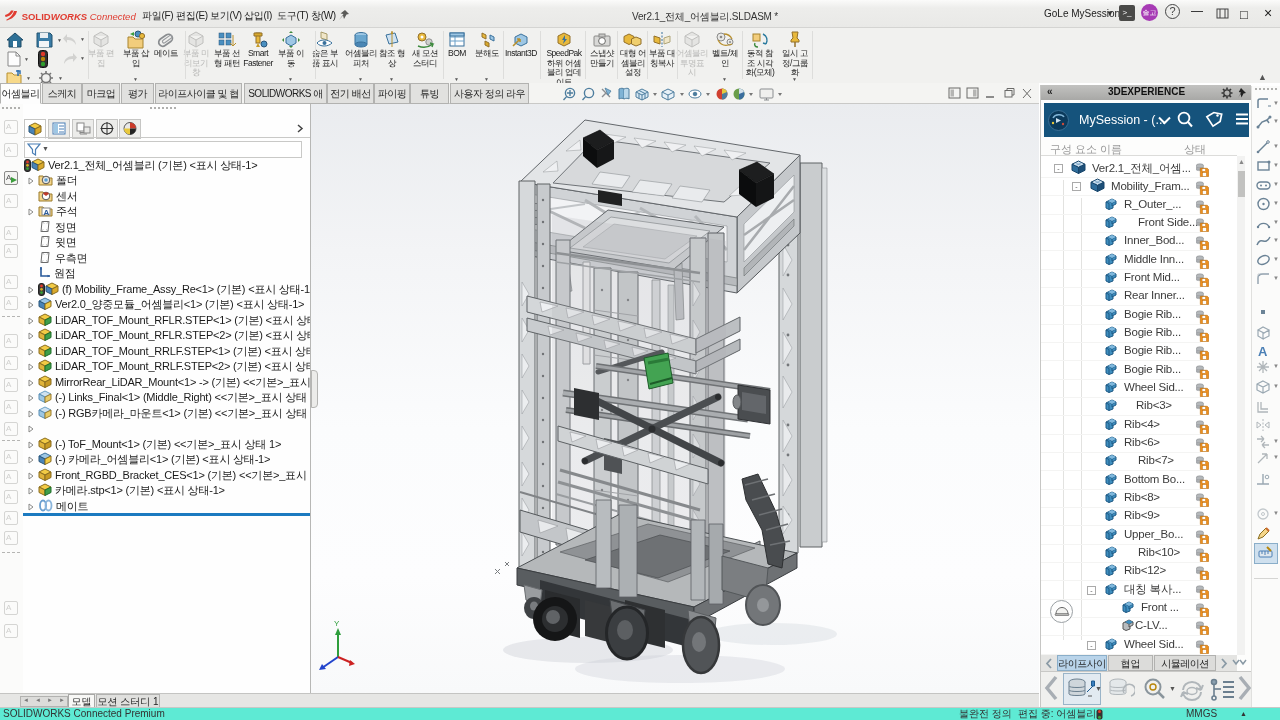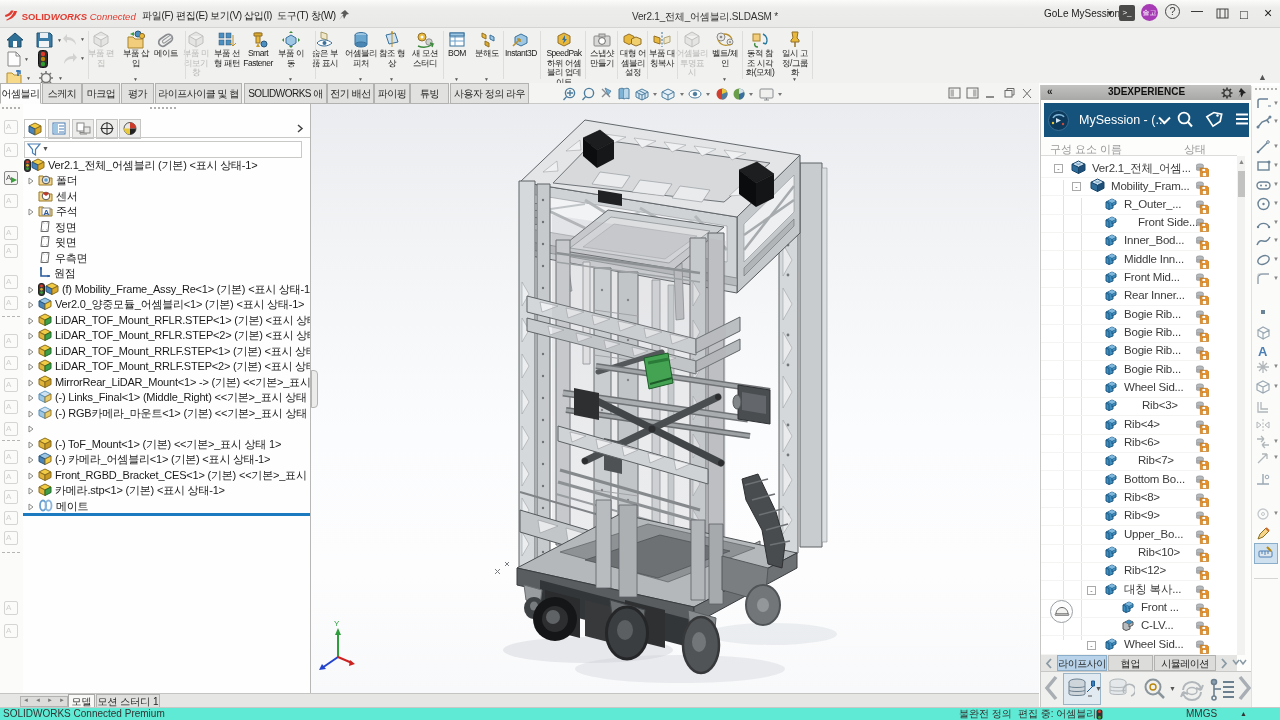--- a/index.html
+++ b/index.html
@@ -1015,21 +1015,21 @@
         <path d="M5 6 L13 6 L14.5 7.5 L14.5 15.5 L5 15.5 Z" fill="#ef8f1d" stroke="#b96a08" stroke-width=".7"></path>
         <rect x="7.5" y="11" width="4.5" height="4.5" fill="#fdfdfd" stroke="#b96a08" stroke-width=".5"></rect>
         <rect x="7" y="6.5" width="4" height="3" fill="#fdfdfd" stroke="#b96a08" stroke-width=".5"></rect>
       </svg></div>
     <div class="abs" style="left:0px;top:330px;width:160px;height:1px;background:#f4f4f3"></div>
     <div class="rrow" style="left:64px;top:313px;letter-spacing:-0.2px"><svg width="13" height="13" style="vertical-align:-2px">
         <path d="M3 4 L7 2 L11 4 L11 7 L8 8.5 L8 11 L4 12.5 L1 11 L1 5 Z" fill="#3f8fc0" stroke="#1f5a85"></path>
         <path d="M3 4 L7 6 L11 4 M7 6 L7 9 L8 8.5" fill="none" stroke="#1f5a85"></path>
         <path d="M1 5 L4 6.5 L4 12.5" fill="none" stroke="#1f5a85"></path>
         <path d="M3 4 L7 2 L11 4 L7 6 Z" fill="#7fb8dd"></path>
-      </svg><span style="margin-left:24px">Rib&lt;3&gt;</span></div>
+      </svg><span style="margin-left:18px">Rib&lt;3&gt;</span></div>
     <div class="abs" style="left:155px;top:313px"><svg width="13" height="14" viewBox="0 0 15 16" style="vertical-align:-3px">
         <ellipse cx="4.5" cy="2.5" rx="4" ry="1.6" fill="#b5b8bb" stroke="#8a8d90" stroke-width=".6"></ellipse>
         <path d="M0.5 2.5 L0.5 8 C0.5 9 8.5 9 8.5 8 L8.5 2.5" fill="#b5b8bb" stroke="#8a8d90" stroke-width=".6"></path>
         <path d="M0.5 4.6 C0.5 5.6 8.5 5.6 8.5 4.6 M0.5 6.4 C0.5 7.4 8.5 7.4 8.5 6.4" fill="none" stroke="#8a8d90" stroke-width=".6"></path>
         <path d="M5 6 L13 6 L14.5 7.5 L14.5 15.5 L5 15.5 Z" fill="#ef8f1d" stroke="#b96a08" stroke-width=".7"></path>
         <rect x="7.5" y="11" width="4.5" height="4.5" fill="#fdfdfd" stroke="#b96a08" stroke-width=".5"></rect>
         <rect x="7" y="6.5" width="4" height="3" fill="#fdfdfd" stroke="#b96a08" stroke-width=".5"></rect>
       </svg></div>
     <div class="abs" style="left:0px;top:349px;width:160px;height:1px;background:#f4f4f3"></div>
     <div class="rrow" style="left:64px;top:332px;letter-spacing:-0.2px"><svg width="13" height="13" style="vertical-align:-2px">
@@ -1195,21 +1195,21 @@
         <path d="M0.5 4.6 C0.5 5.6 8.5 5.6 8.5 4.6 M0.5 6.4 C0.5 7.4 8.5 7.4 8.5 6.4" fill="none" stroke="#8a8d90" stroke-width=".6"></path>
         <path d="M5 6 L13 6 L14.5 7.5 L14.5 15.5 L5 15.5 Z" fill="#ef8f1d" stroke="#b96a08" stroke-width=".7"></path>
         <rect x="7.5" y="11" width="4.5" height="4.5" fill="#fdfdfd" stroke="#b96a08" stroke-width=".5"></rect>
         <rect x="7" y="6.5" width="4" height="3" fill="#fdfdfd" stroke="#b96a08" stroke-width=".5"></rect>
       </svg></div>
     <div class="abs" style="left:0px;top:550px;width:160px;height:1px;background:#f4f4f3"></div>
     <div class="rrow" style="left:81px;top:533px;letter-spacing:-0.2px"><svg width="13" height="13" style="vertical-align:-2px">
         <path d="M3 4 L7 2 L11 4 L11 7 L8 8.5 L8 11 L4 12.5 L1 11 L1 5 Z" fill="#b8bcbf" stroke="#555"></path>
         <path d="M3 4 L7 6 L11 4 M7 6 L7 9 L8 8.5" fill="none" stroke="#555"></path>
         <path d="M3 4 L7 2 L11 4 L7 6 Z" fill="#3f8fc0"></path>
-      </svg><span style="margin-left:6px">C-LV...</span></div>
+      </svg><span style="">C-LV...</span></div>
     <div class="abs" style="left:155px;top:533px"><svg width="13" height="14" viewBox="0 0 15 16" style="vertical-align:-3px">
         <ellipse cx="4.5" cy="2.5" rx="4" ry="1.6" fill="#b5b8bb" stroke="#8a8d90" stroke-width=".6"></ellipse>
         <path d="M0.5 2.5 L0.5 8 C0.5 9 8.5 9 8.5 8 L8.5 2.5" fill="#b5b8bb" stroke="#8a8d90" stroke-width=".6"></path>
         <path d="M0.5 4.6 C0.5 5.6 8.5 5.6 8.5 4.6 M0.5 6.4 C0.5 7.4 8.5 7.4 8.5 6.4" fill="none" stroke="#8a8d90" stroke-width=".6"></path>
         <path d="M5 6 L13 6 L14.5 7.5 L14.5 15.5 L5 15.5 Z" fill="#ef8f1d" stroke="#b96a08" stroke-width=".7"></path>
         <rect x="7.5" y="11" width="4.5" height="4.5" fill="#fdfdfd" stroke="#b96a08" stroke-width=".5"></rect>
         <rect x="7" y="6.5" width="4" height="3" fill="#fdfdfd" stroke="#b96a08" stroke-width=".5"></rect>
       </svg></div>
     <div class="abs" style="left:0px;top:569px;width:160px;height:1px;background:#f4f4f3"></div>
     <div class="abs" style="left:46px;top:556px;width:9px;height:9px;border:1px solid #aaa;background:#fff;font-size:7px;line-height:7px;text-align:center;color:#555">-</div>

